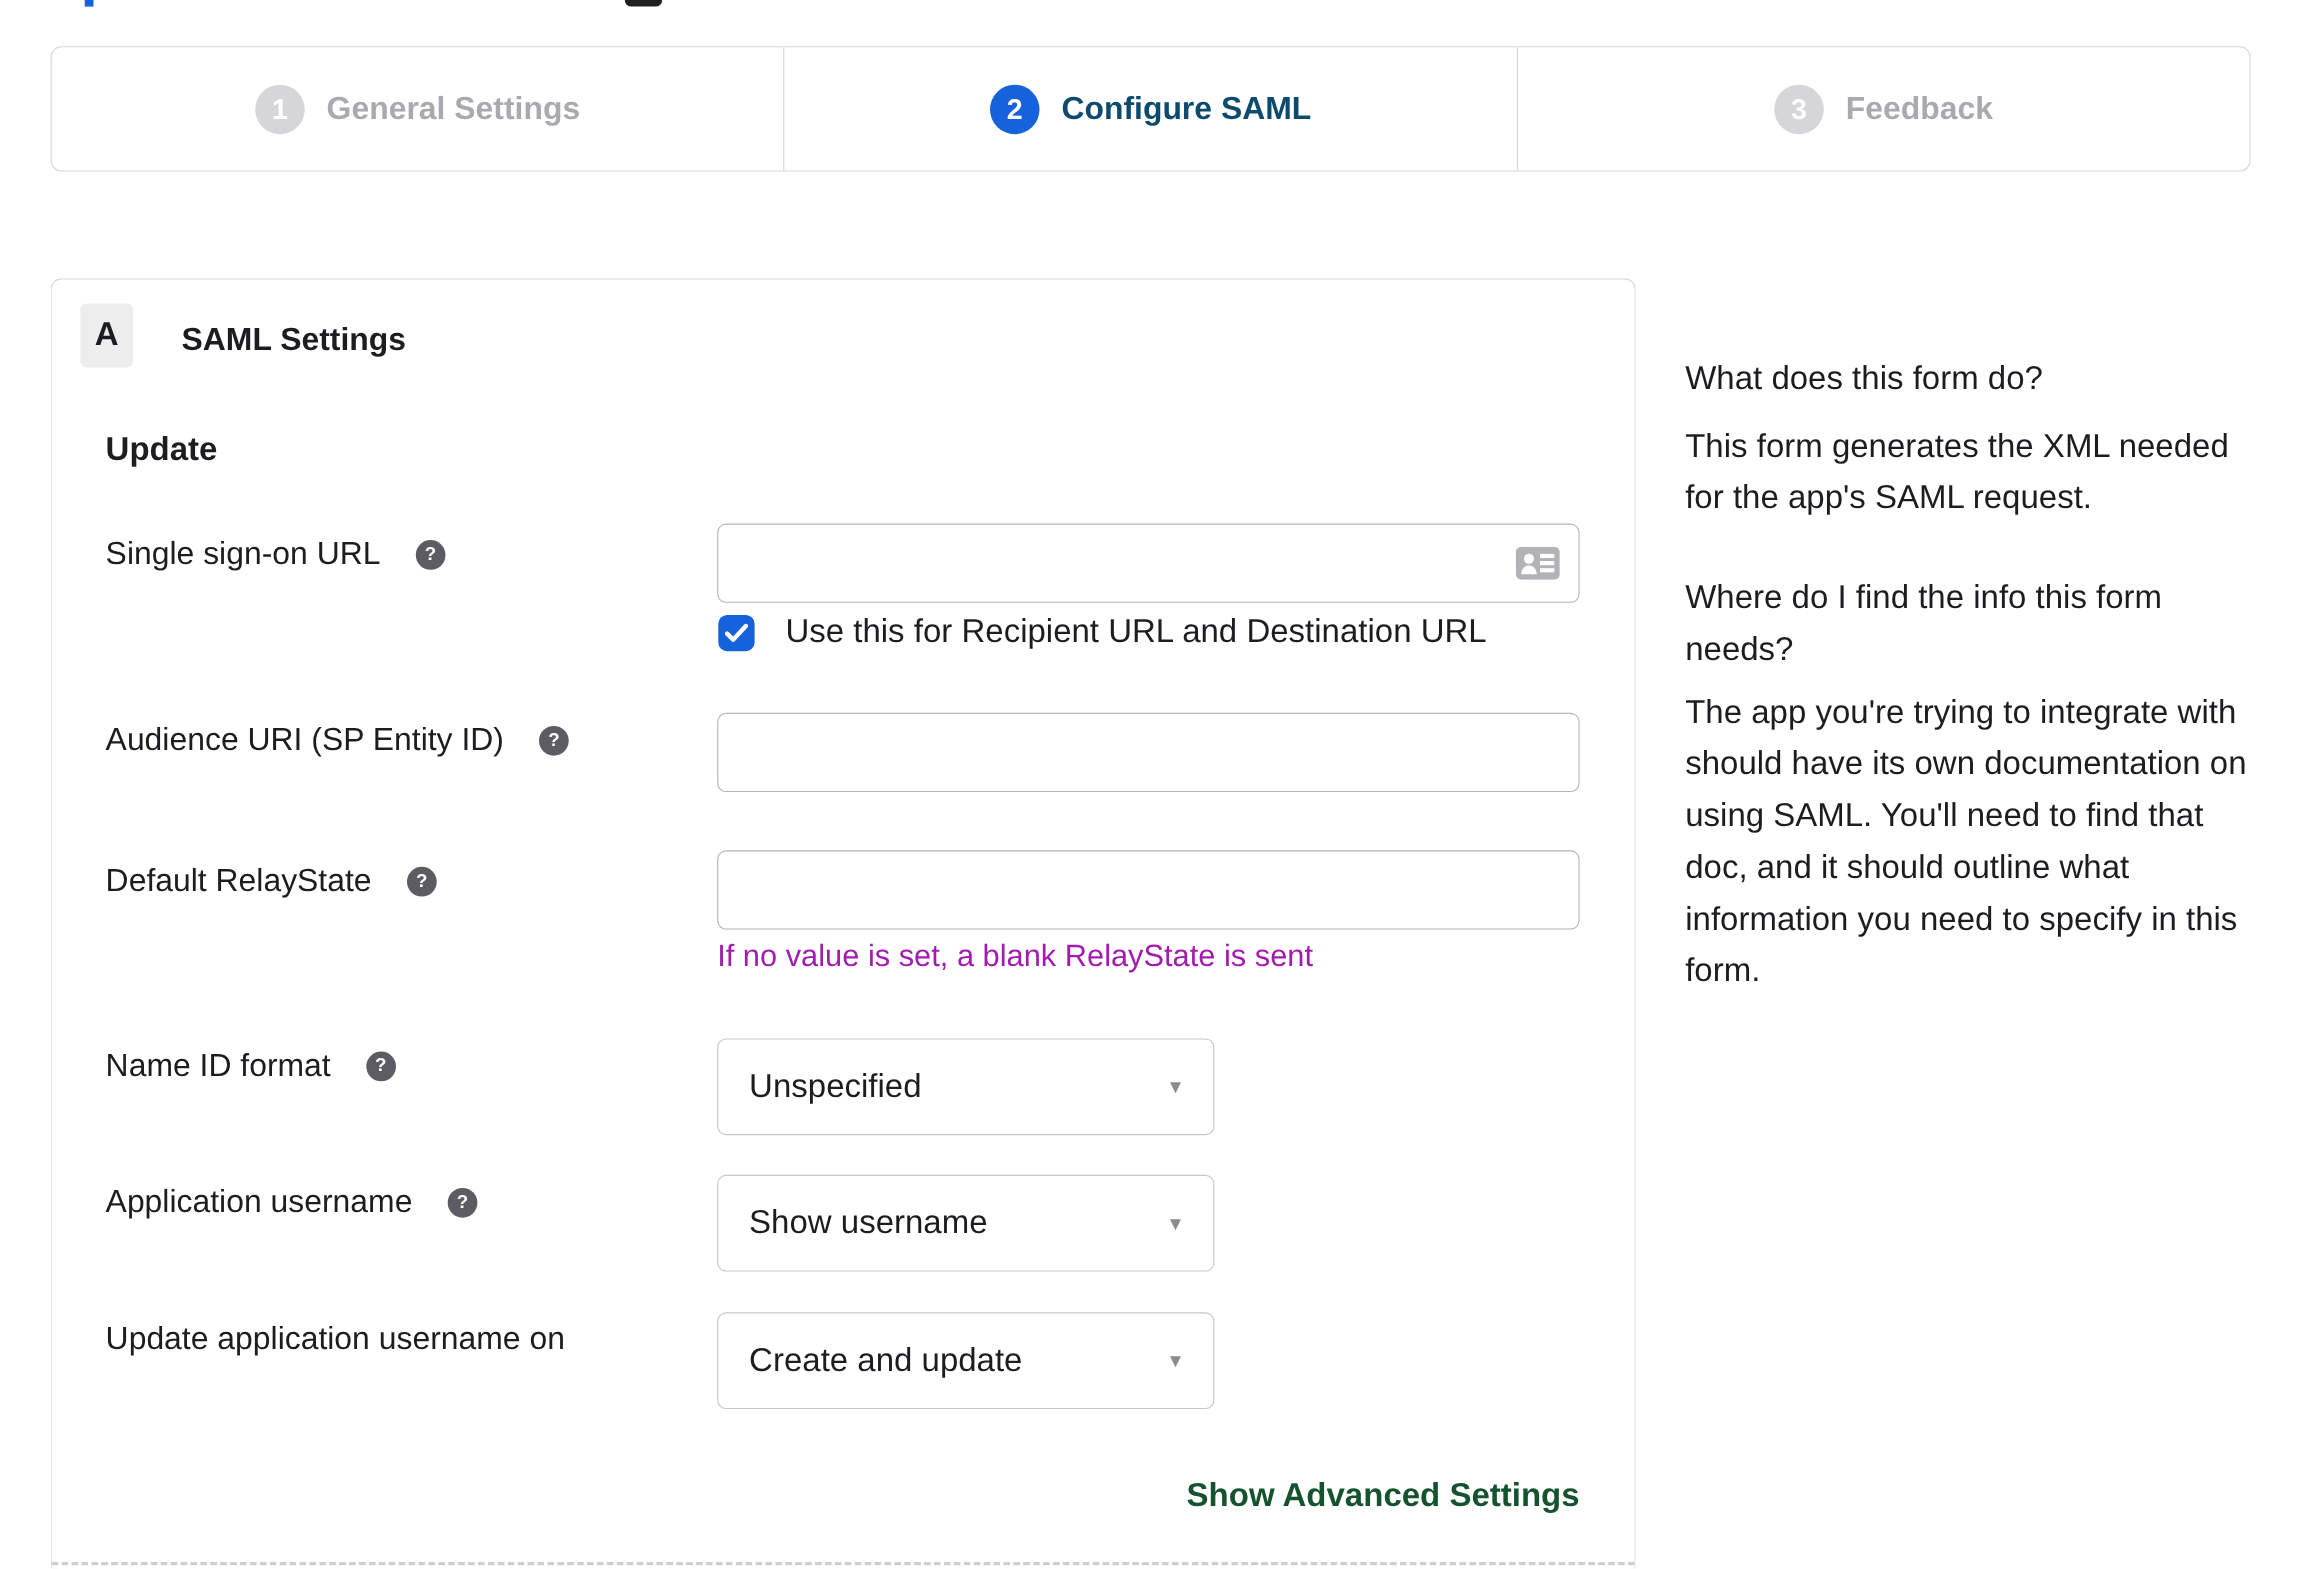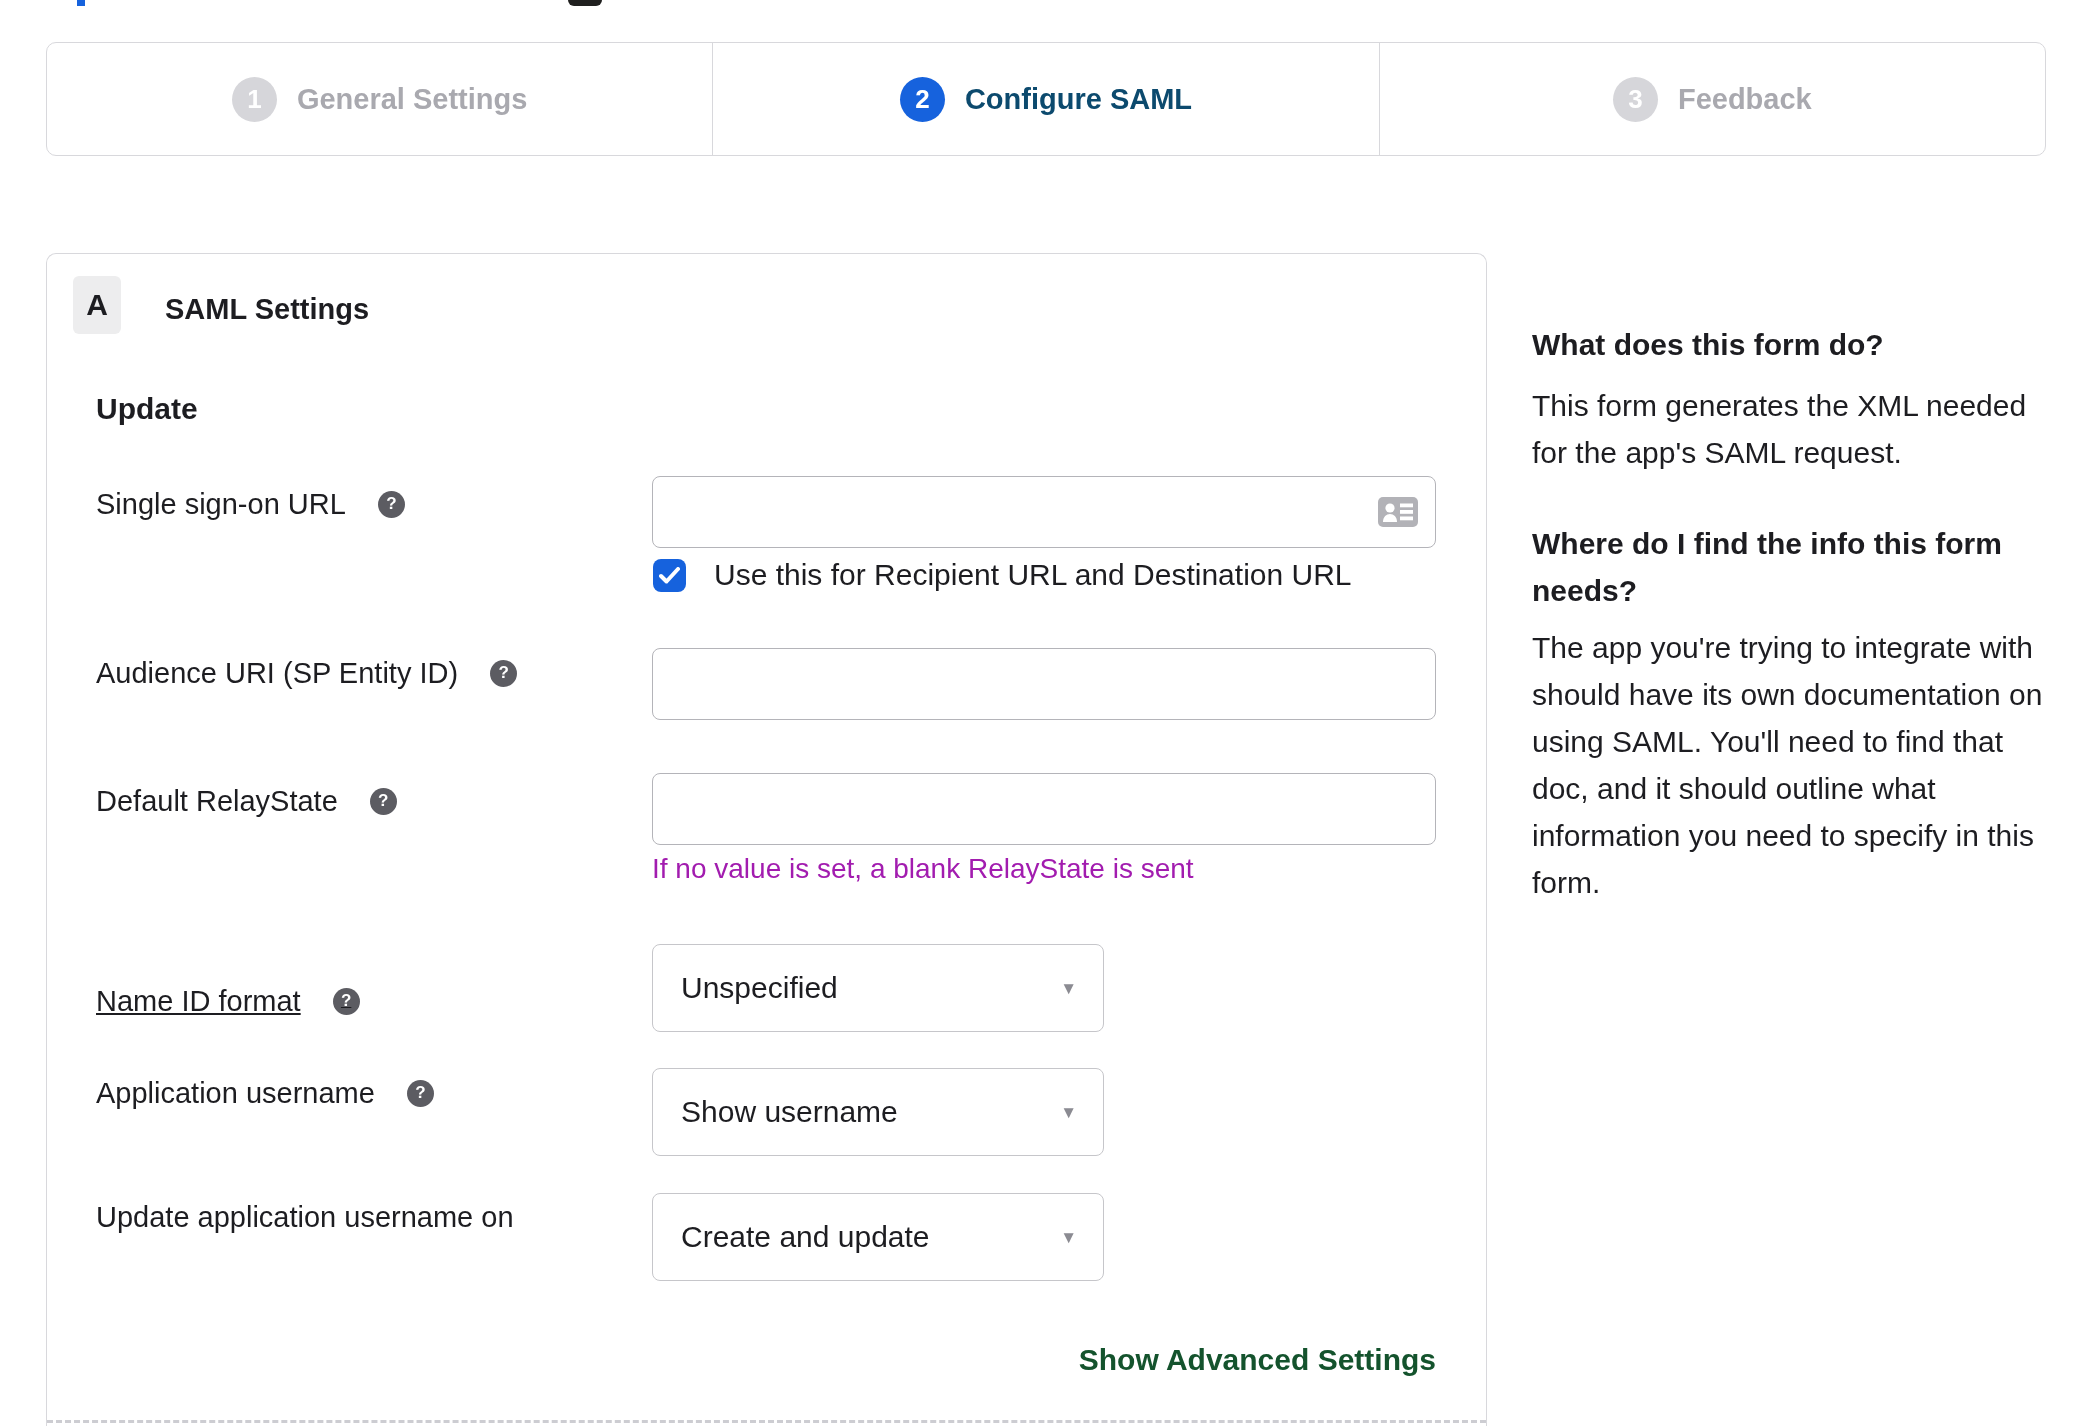--- a/index.html
+++ b/index.html
@@ -62,21 +62,21 @@
   .caret { color:#8b8b92; font-size:17px; line-height:1; }
 
   .advanced-row { left:605px; width:784px; height:36px; text-align:right; }
   .advanced-link { font-size:30px; font-weight:bold; color:#14532d;
                    text-decoration:none; line-height:36px; }
 
   .dashed-bottom { left:0; top:1166px; width:100%; border-top:3px dashed #cdcdd2; }
 
   
   .sidebar { left:1532px; top:321px; width:516px; }
-  .sidebar h3 { font-size:30px; font-weight:bold; line-height:47px; margin:0 0 14px 0; }
+  .sidebar h3 { font-size:30px; font-weight:normal; line-height:47px; margin:0 0 14px 0; }
   .sidebar .para { font-size:30px; line-height:47px; margin:0 0 44px 0; }
   .sidebar h3.multi { margin-bottom:10px; }
 </style>
 </head>
 <body>
 
 <div class="abs frag-blue"></div>
 <div class="abs frag-dark"></div>
 
 <div class="abs stepper">
@@ -136,21 +136,21 @@
 
   <div class="abs field-label" style="top:530px;">
     <span>Default RelayState</span>
     <span class="help-icon">?</span>
   </div>
   <div class="abs input-wrap" style="top:519px;">
     <input class="text-input" type="text" style="padding-right: 24px;" value="">
   </div>
   <div class="abs helper-text" style="top:598px;">If no value is set, a blank RelayState is sent</div>
 
-  <div class="abs field-label" style="top:730px;text-decoration:underline;">
+  <div class="abs field-label" style="top:698px;">
     <span>Name ID format</span>
     <span class="help-icon">?</span>
   </div>
   <div class="abs select" style="top:690px;">
     <span>Unspecified</span>
     <span class="caret">▼</span>
   </div>
 
   <div class="abs field-label" style="top:822px;">
     <span>Application username</span>

